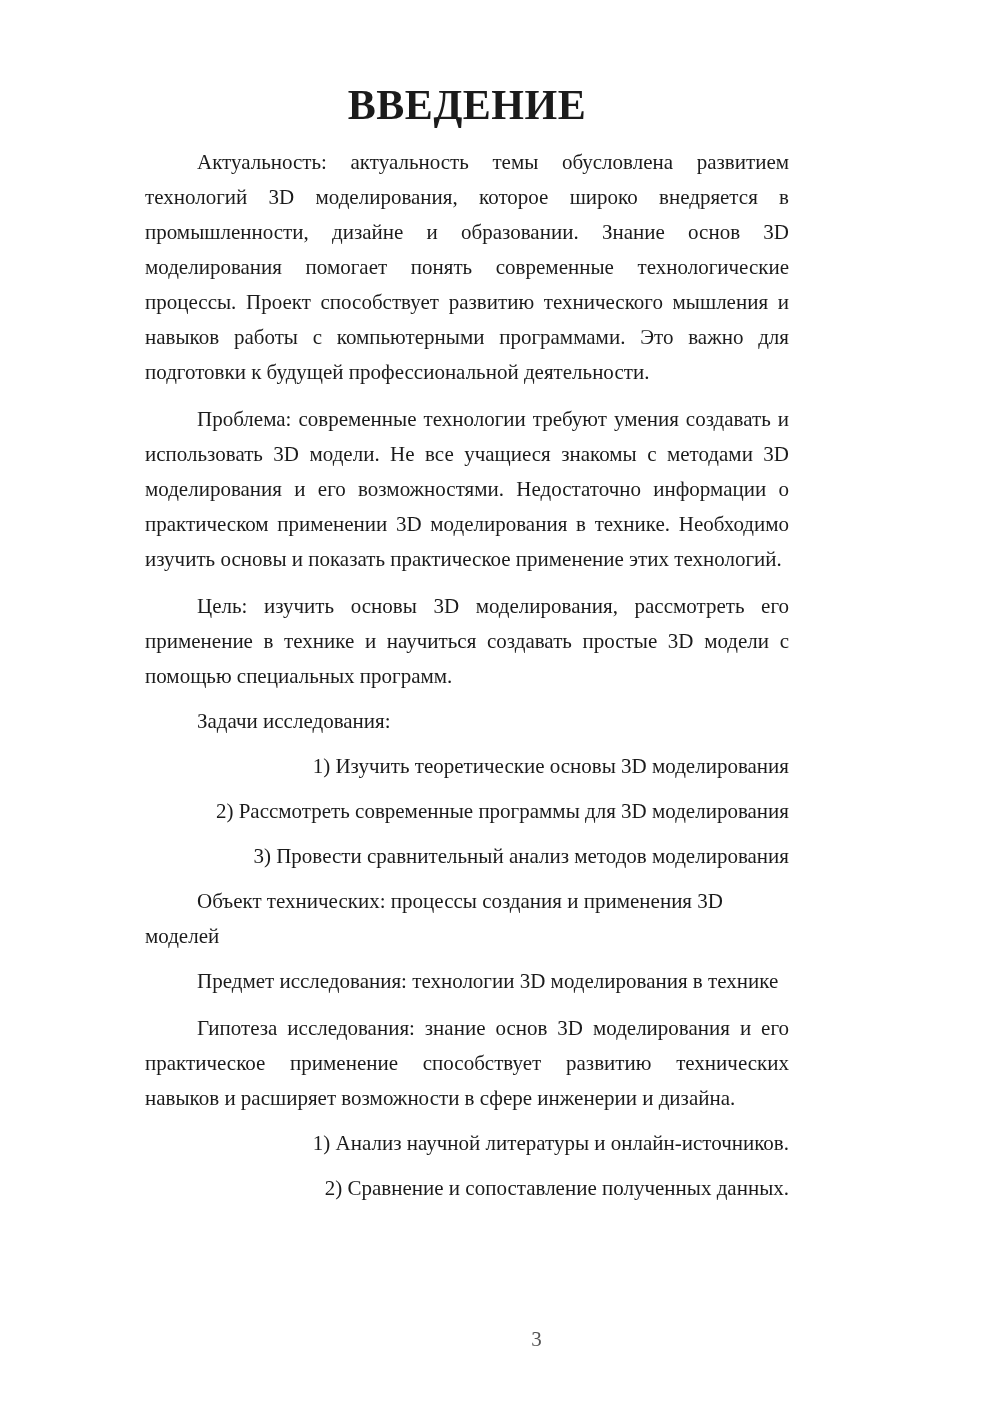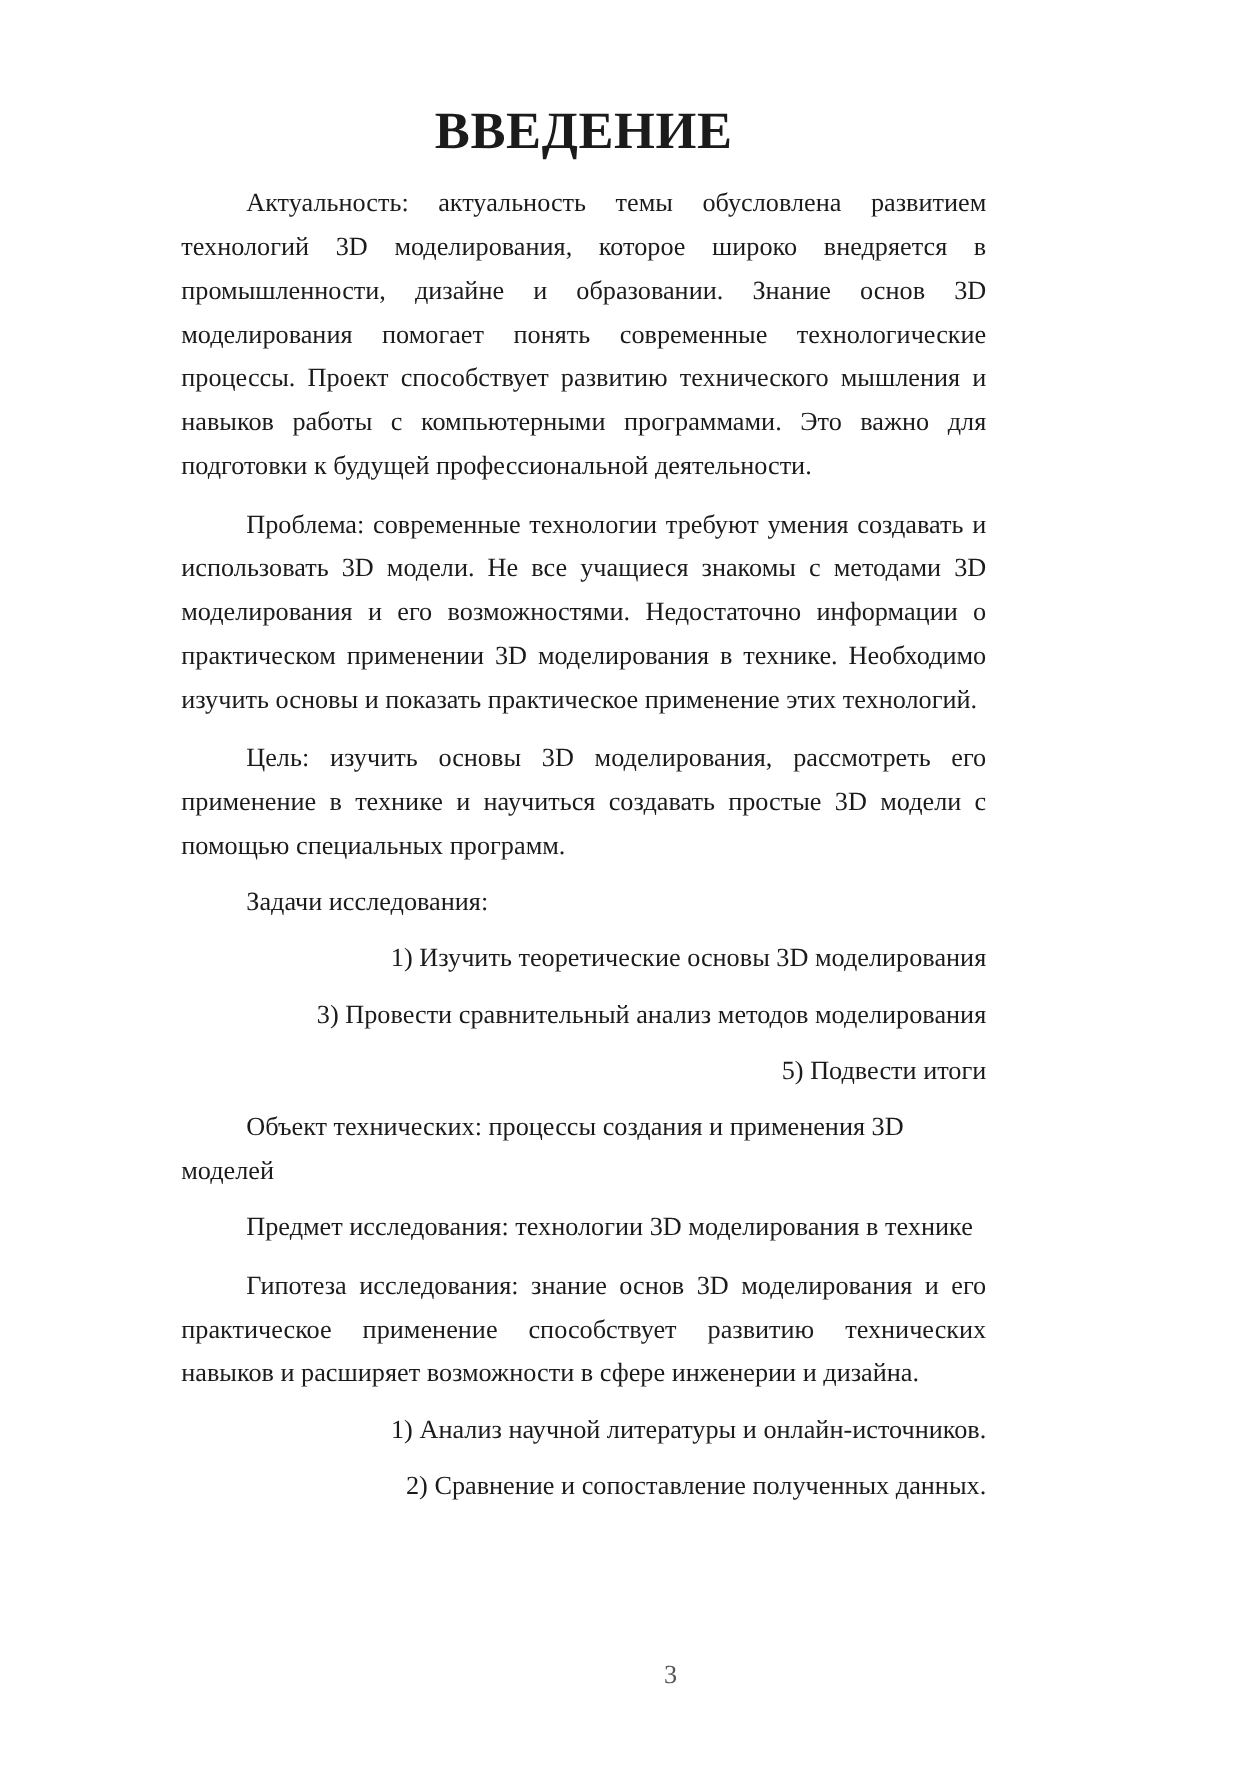--- a/index.html
+++ b/index.html
@@ -61,22 +61,22 @@
 
   <p class="body-par">Актуальность: актуальность темы обусловлена развитием технологий 3D моделирования, которое широко внедряется в промышленности, дизайне и образовании. Знание основ 3D моделирования помогает понять современные технологические процессы. Проект способствует развитию технического мышления и навыков работы с компьютерными программами. Это важно для подготовки к будущей профессиональной деятельности.</p>
 
   <p class="body-par">Проблема: современные технологии требуют умения создавать и использовать 3D модели. Не все учащиеся знакомы с методами 3D моделирования и его возможностями. Недостаточно информации о практическом применении 3D моделирования в технике. Необходимо изучить основы и показать практическое применение этих технологий.</p>
 
   <p class="body-par">Цель: изучить основы 3D моделирования, рассмотреть его применение в технике и научиться создавать простые 3D модели с помощью специальных программ.</p>
 
   <p class="single-par">Задачи исследования:</p>
 
   <p class="list-par">1) Изучить теоретические основы 3D моделирования</p>
+  <p class="list-par">2) Рассмотреть современные программы для 3D моделирования</p>
   <p class="list-par">3) Провести сравнительный анализ методов моделирования</p>
-  <p class="list-par">5) Подвести итоги</p>
 
   <p class="single-par">Объект технических: процессы создания и применения 3D моделей</p>
 
   <p class="single-par">Предмет исследования: технологии 3D моделирования в технике</p>
 
   <p class="body-par">Гипотеза исследования: знание основ 3D моделирования и его практическое применение способствует развитию технических навыков и расширяет возможности в сфере инженерии и дизайна.</p>
 
 
   <p class="list-par">1) Анализ научной литературы и онлайн-источников.</p>
   <p class="list-par">2) Сравнение и сопоставление полученных данных.</p>

